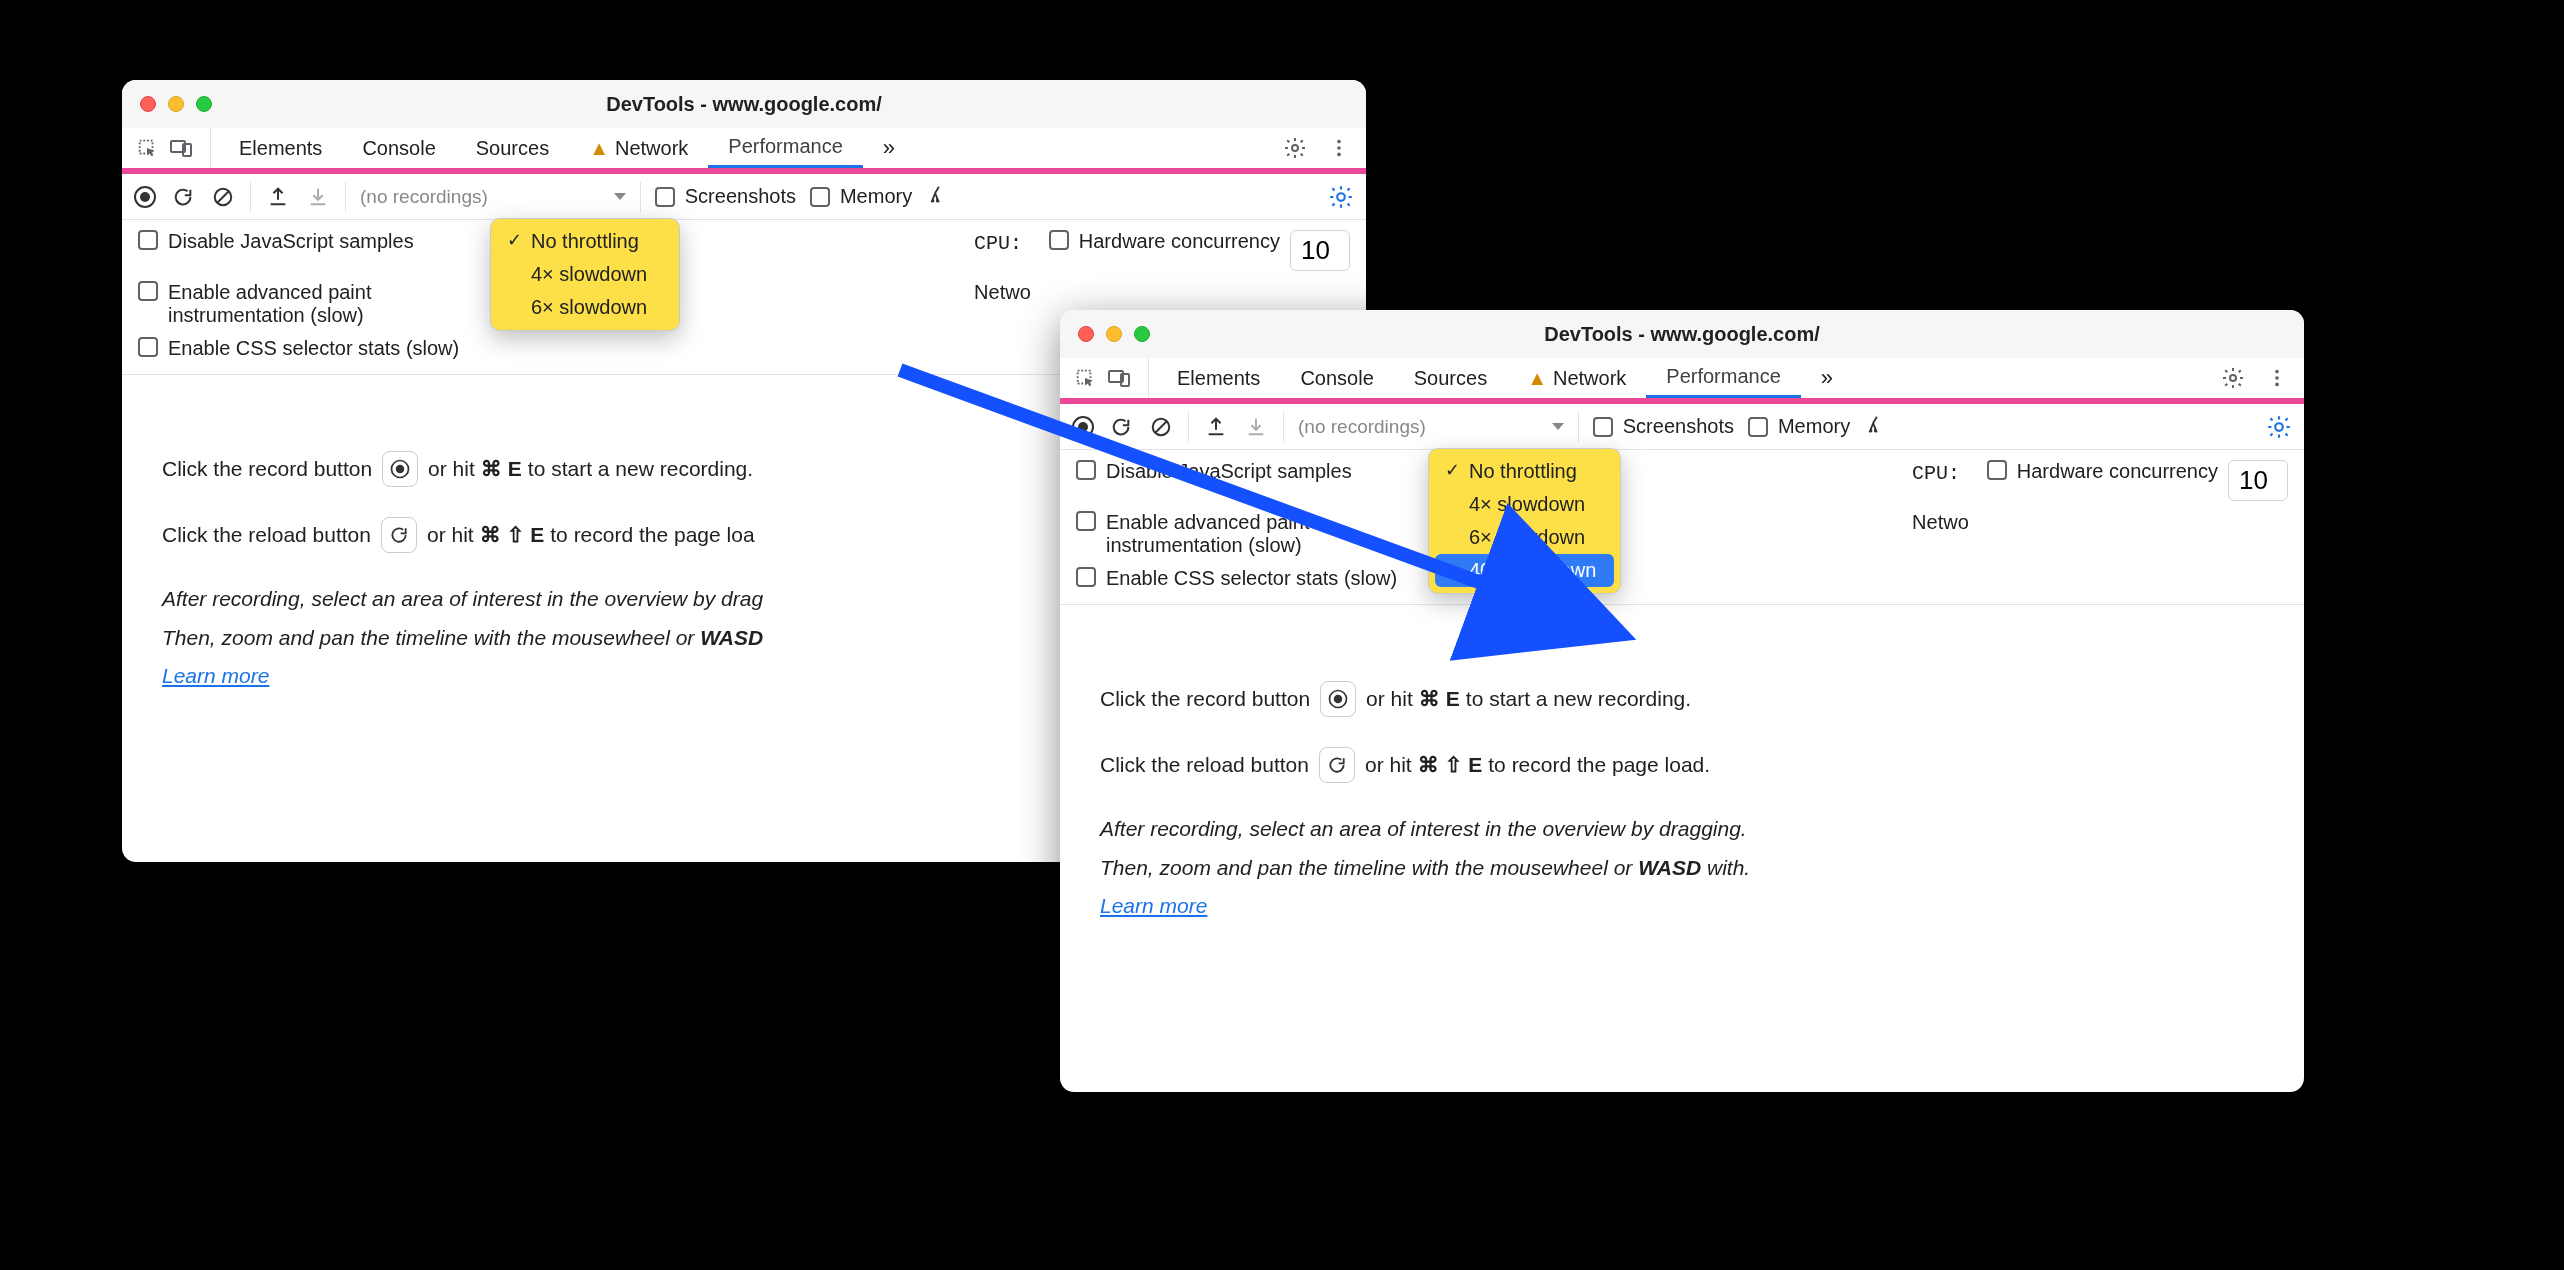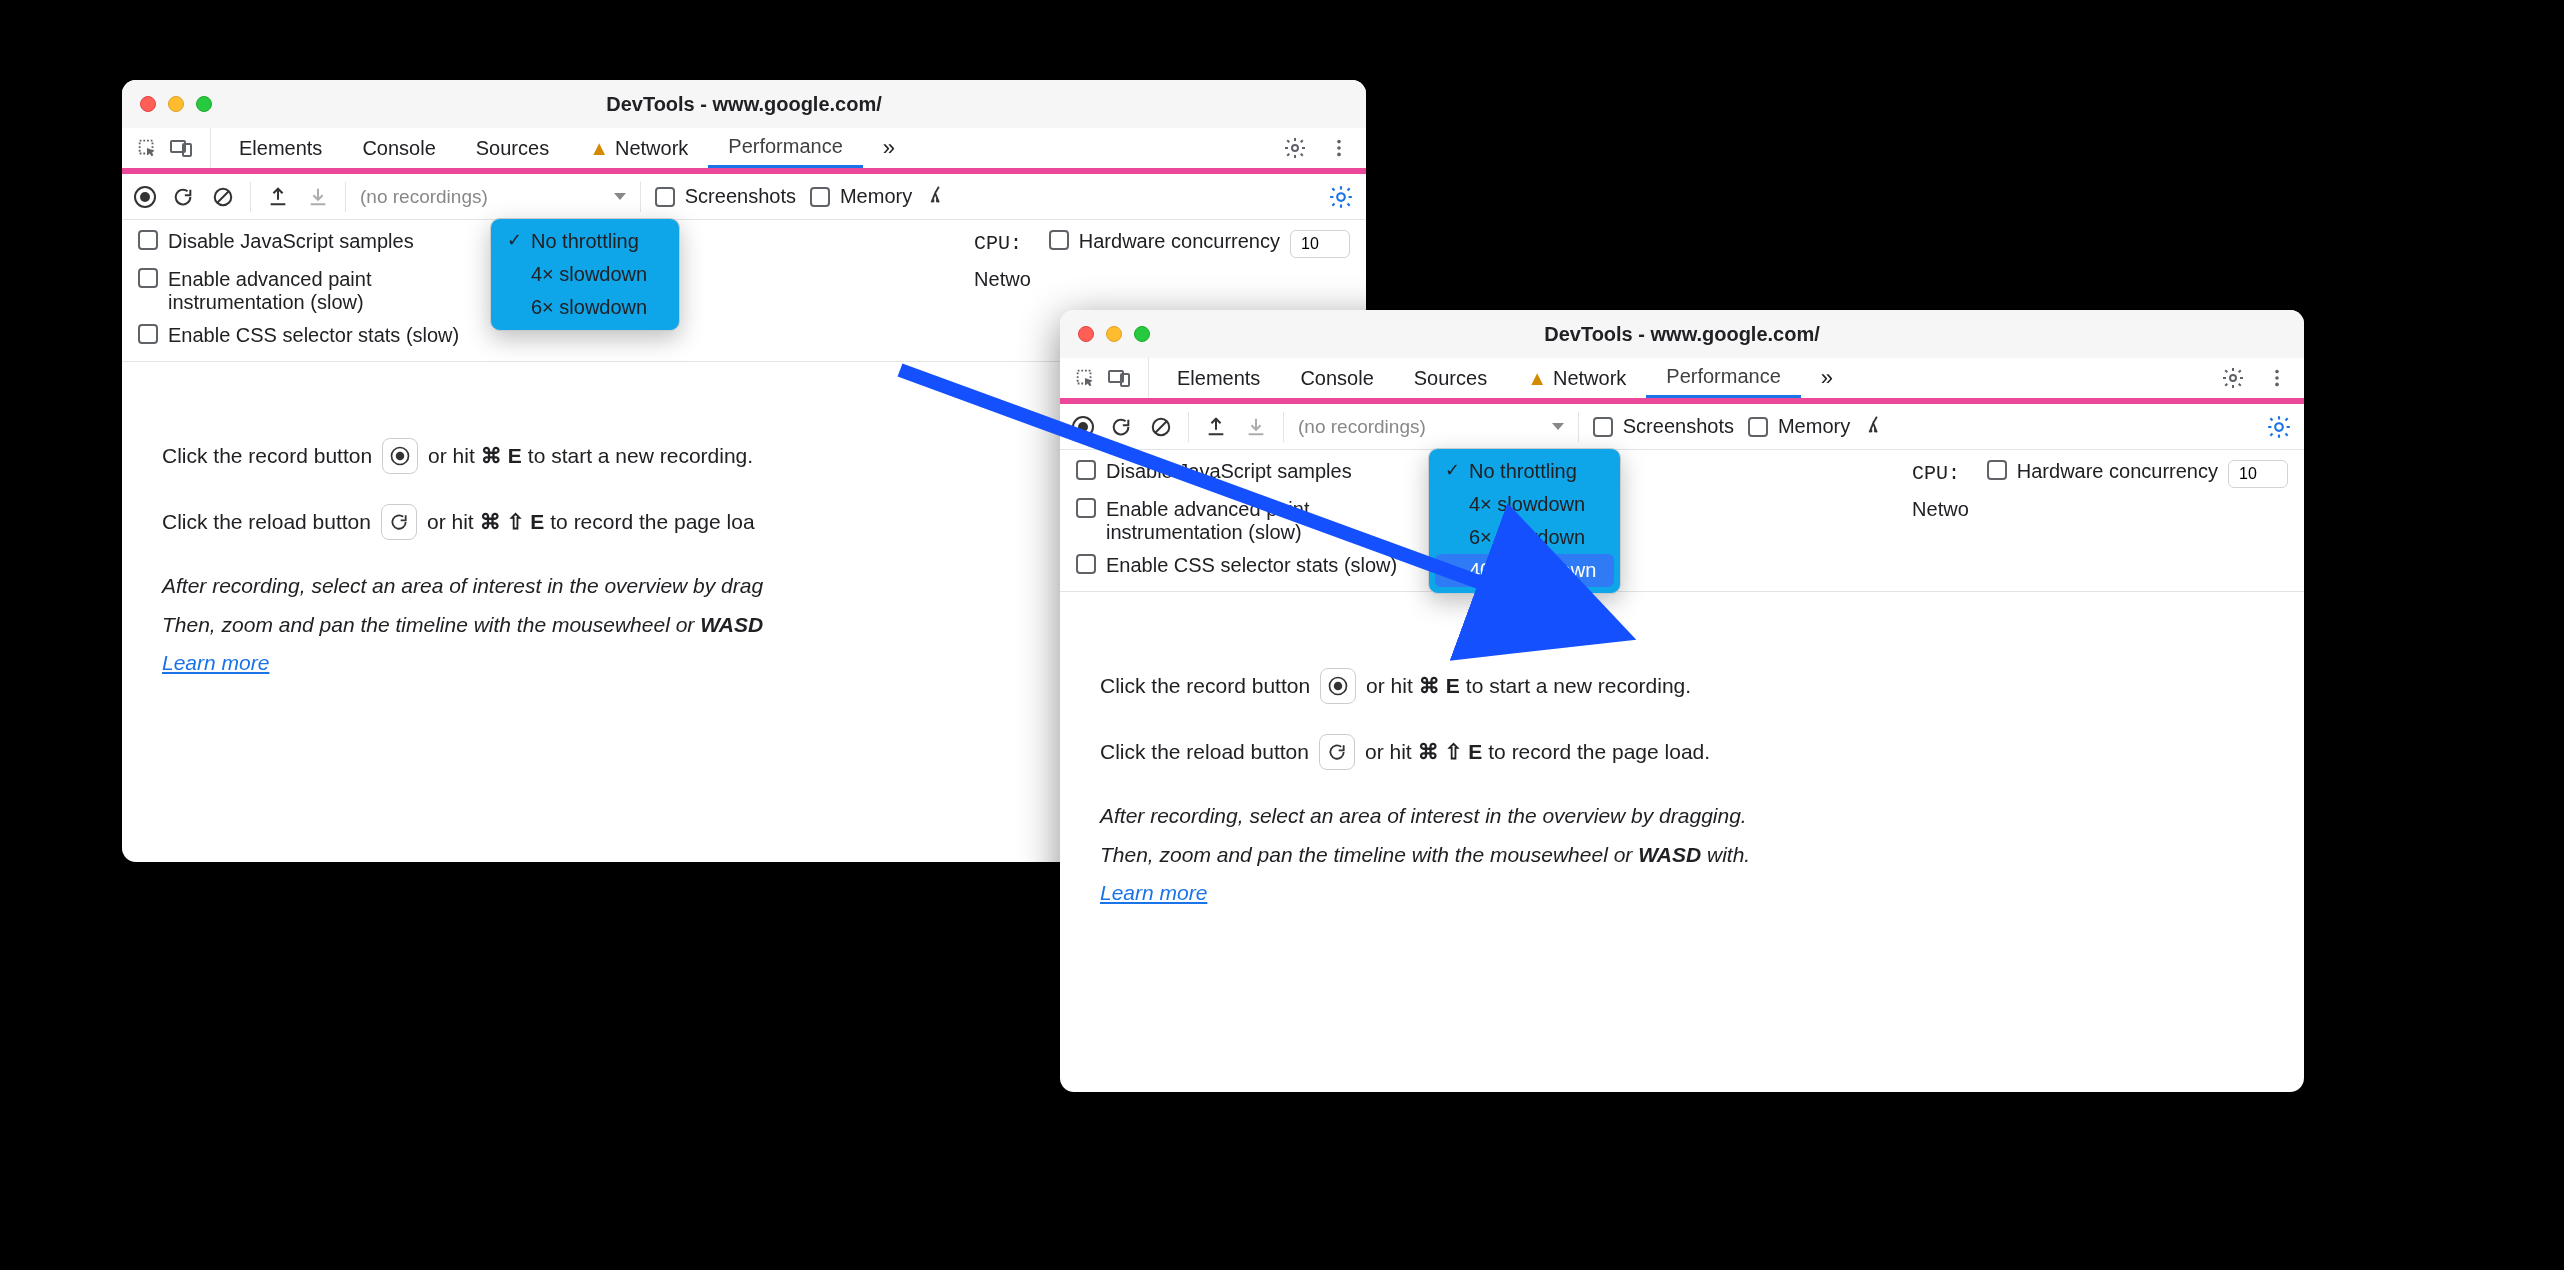--- a/index.html
+++ b/index.html
@@ -107,25 +107,25 @@
     padding: 10px 16px 14px 16px;
     display: grid;
     grid-template-columns: 1fr auto auto;
     row-gap: 10px;
     column-gap: 18px;
     align-items: start;
   }
   .settings .ck-row { align-items:flex-start; }
   .cpu-label { align-self:start; padding-top:2px;font-family:Liberation Mono, monospace; }
   .hw-input {
-    border: 1px solid #d0d3d7; border-radius:6px; padding:4px 10px; width:60px; text-align:left; font-size:16px;
+    border: 1px solid #d0d3d7; border-radius:6px; padding:4px 10px; width:60px; text-align:left; font-size:26px;
   }
   .dropdown {
     position: absolute;
-    background: #0ea5e9;
+    background: #fde047;
     border: 1px solid #c8cacd;
     border-radius: 10px;
     padding: 6px 0;
     box-shadow: 0 8px 24px rgba(0,0,0,0.25);
     min-width: 190px;
     z-index: 20;
   }
   .dropdown-item {
     padding: 5px 18px 5px 34px;
     font-size: 20px;

